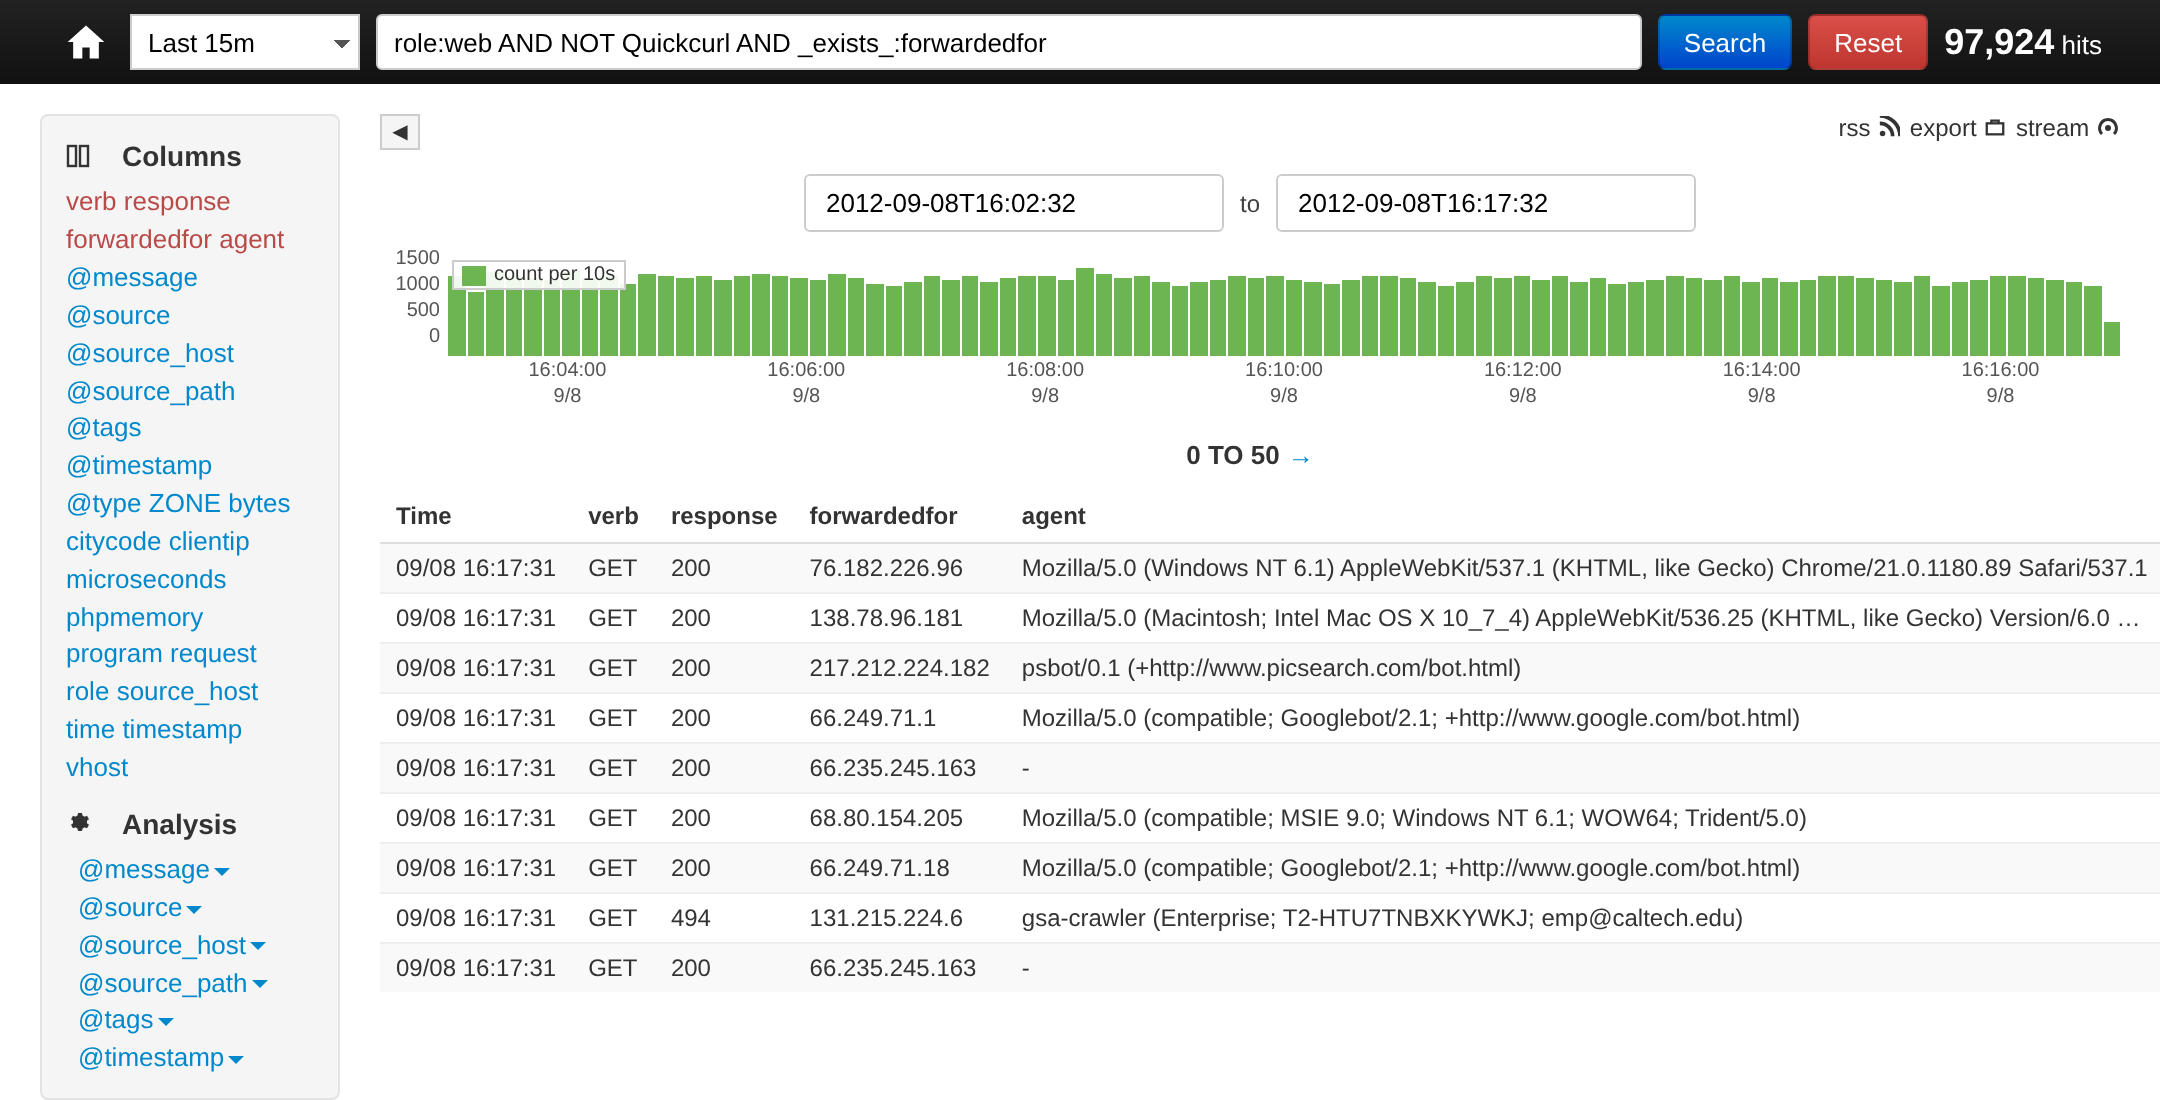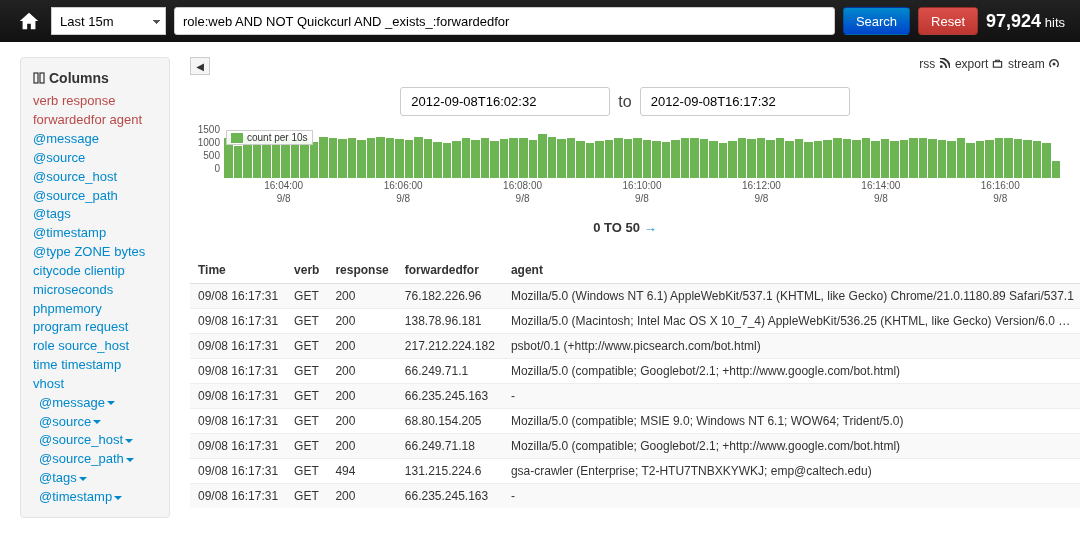--- a/index.html
+++ b/index.html
@@ -1,50 +1,50 @@
 <!DOCTYPE html>
 <html><head>
 <meta charset="utf-8">
 <style>
 * { margin: 0; padding: 0; box-sizing: border-box; }
 body { font-family: "Helvetica Neue", Helvetica, Arial, sans-serif; font-size: 13px; color: #333; background: #fff; }
-.topbar { background: #1b1b1b; background-image: linear-gradient(#222, #111); height: 42px; display: flex; align-items: center; padding: 0 15px; gap: 8px; }
+.topbar { background: #1b1b1b; background-image: linear-gradient(#222, #111); height: 42px; display: flex; align-items: center; padding: 0 29px; gap: 8px; }
 .home-icon-box { width: 28px; height: 28px; display: flex; align-items: center; justify-content: center; }
 .time-select { background: #fff; border: 1px solid #ccc; height: 28px; padding: 0 20px 0 8px; font-size: 13px; appearance: none; background-image: linear-gradient(45deg, transparent 50%, #555 50%), linear-gradient(-45deg, transparent 50%, #555 50%); background-position: right 8px top 12px, right 4px top 12px; background-size: 4px 4px; background-repeat: no-repeat; width: 115px; }
 .query-input { flex: 1; height: 28px; padding: 0 8px; border: 1px solid #ccc; border-radius: 3px; font-size: 13px; background: #fff; }
 .btn { height: 28px; padding: 0 12px; border-radius: 4px; border: 1px solid rgba(0,0,0,.2); color: #fff; font-size: 13px; cursor: pointer; }
 .btn-search { background: linear-gradient(#08c, #04c); }
 .btn-reset { background: linear-gradient(#da4f49, #bd362f); }
 .hits { color: #fff; font-size: 13px; }
 .hits b { font-size: 18px; font-weight: bold; }
 .main { display: flex; padding: 15px 20px 0 20px; gap: 20px; }
 .sidebar { width: 150px; flex-shrink: 0; background: #f5f5f5; border: 1px solid #e3e3e3; border-radius: 4px; padding: 10px 12px; font-size: 13px; line-height: 1.45; }
-.sidebar h3 { font-size: 14px; font-weight: bold; margin-bottom: 4px; display: flex; align-items: center; gap: 4px; }
+.sidebar h3 { font-size: 14px; font-weight: bold; margin-bottom: 4px; display: flex; align-items: center; gap: 16px; }
 .sidebar .item { color: #0088cc; cursor: pointer; display: inline; }
 .sidebar .active { color: #b94a48; }
 .sidebar .row { margin: 0; }
 .caret { display: inline-block; width: 0; height: 0; border-top: 4px solid #0088cc; border-left: 4px solid transparent; border-right: 4px solid transparent; margin-left: 2px; vertical-align: middle; }
 .content { flex: 1; min-width: 0; }
 .nav-back { width: 20px; height: 18px; border: 1px solid #ccc; background: #f5f5f5; display: flex; align-items: center; justify-content: center; font-size: 10px; cursor: pointer; }
 .top-links { float: right; font-size: 12px; color: #333; }
 .top-links a { color: #333; text-decoration: none; margin-left: 2px; }
 .date-row { display: flex; justify-content: center; align-items: center; gap: 8px; margin: 12px 0 8px; }
 .date-input { border: 1px solid #ccc; padding: 6px 10px; font-size: 13px; width: 210px; border-radius: 3px; }
-.date-to { font-size: 16px; color: #404040; }
+.date-to { font-size: 12px; color: #404040; }
 .chart-wrap { position: relative; height: 90px; margin-bottom: 6px; }
 .y-axis { position: absolute; left: 0; top: 0; font-size: 10px; color: #555; text-align: right; width: 30px; }
 .y-axis div { height: 13px; }
 .chart { position: absolute; left: 34px; right: 0; top: 0; height: 54px; display: flex; align-items: flex-end; gap: 1px; }
 .chart .bar { flex: 1; background: #6db552; }
 .legend-box { position: absolute; left: 36px; top: 6px; background: rgba(255,255,255,.9); border: 1px solid #ccc; font-size: 10px; padding: 1px 4px; display: flex; align-items: center; gap: 4px; z-index: 2; }
 .legend-sw { width: 12px; height: 10px; background: #6db552; }
 .x-axis { position: absolute; left: 34px; right: 0; top: 56px; font-size: 10px; color: #555; display: flex; justify-content: center; }
 .x-axis .tick { text-align: center; flex: 1; }
 .x-axis .tick .d { margin-top: 2px; }
-.pager { text-align: center; font-weight: bold; font-size: 13px; margin: 6px 0 22px; }
+.pager { text-align: center; font-weight: bold; font-size: 13px; margin: 6px 0 10px; }
 .pager .arrow { color: #0088cc; margin-left: 4px; }
 table { width: 100%; border-collapse: collapse; font-size: 12px; }
 th { text-align: left; font-weight: bold; padding: 6px 8px; border-bottom: 1px solid #ddd; }
 td { padding: 5px 8px; border-top: 1px solid #eee; white-space: nowrap; overflow: hidden; text-overflow: ellipsis; }
 tbody tr:nth-child(odd) { background: #f9f9f9; }
 td.agent { white-space: nowrap; max-width: 580px; }
 .gear { display:inline-block; }
 </style>
 </head>
 <body>
@@ -86,20 +86,28 @@
         <div class="row"><span class="item">@timestamp</span></div>
         <div class="row"><span class="item">@type</span> <span class="item">ZONE</span> <span class="item">bytes</span></div>
         <div class="row"><span class="item">citycode</span> <span class="item">clientip</span></div>
         <div class="row"><span class="item">microseconds</span></div>
         <div class="row"><span class="item">phpmemory</span></div>
         <div class="row"><span class="item">program</span> <span class="item">request</span></div>
         <div class="row"><span class="item">role</span> <span class="item">source_host</span></div>
         <div class="row"><span class="item">time</span> <span class="item">timestamp</span></div>
         <div class="row"><span class="item">vhost</span></div>
       </div>
+    <h3 style="margin-top:8px">
+      <span class="gear">
+        <svg width="12" height="12" viewBox="0 0 24 24" fill="#333">
+            <path d="M12 8a4 4 0 100 8 4 4 0 000-8zm9 4a7 7 0 00-.1-1.2l2.1-1.6-2-3.4-2.5 1a7 7 0 00-2-1.2L16 3h-4l-.5 2.6a7 7 0 00-2 1.2l-2.5-1-2 3.4 2.1 1.6A7 7 0 007 12c0 .4 0 .8.1 1.2L5 14.8l2 3.4 2.5-1c.6.5 1.3.9 2 1.2L12 21h4l.5-2.6c.7-.3 1.4-.7 2-1.2l2.5 1 2-3.4-2.1-1.6c.1-.4.1-.8.1-1.2z"></path>
+          </svg>
+      </span>
+      <span>Analysis</span>
+    </h3>
     <div id="analysis-list">
         <div class="row" style="padding-left: 6px;"><span class="item">@message</span><span class="caret"></span></div>
         <div class="row" style="padding-left: 6px;"><span class="item">@source</span><span class="caret"></span></div>
         <div class="row" style="padding-left: 6px;"><span class="item">@source_host</span><span class="caret"></span></div>
         <div class="row" style="padding-left: 6px;"><span class="item">@source_path</span><span class="caret"></span></div>
         <div class="row" style="padding-left: 6px;"><span class="item">@tags</span><span class="caret"></span></div>
         <div class="row" style="padding-left: 6px;"><span class="item">@timestamp</span><span class="caret"></span></div>
       </div>
   </div>
 

